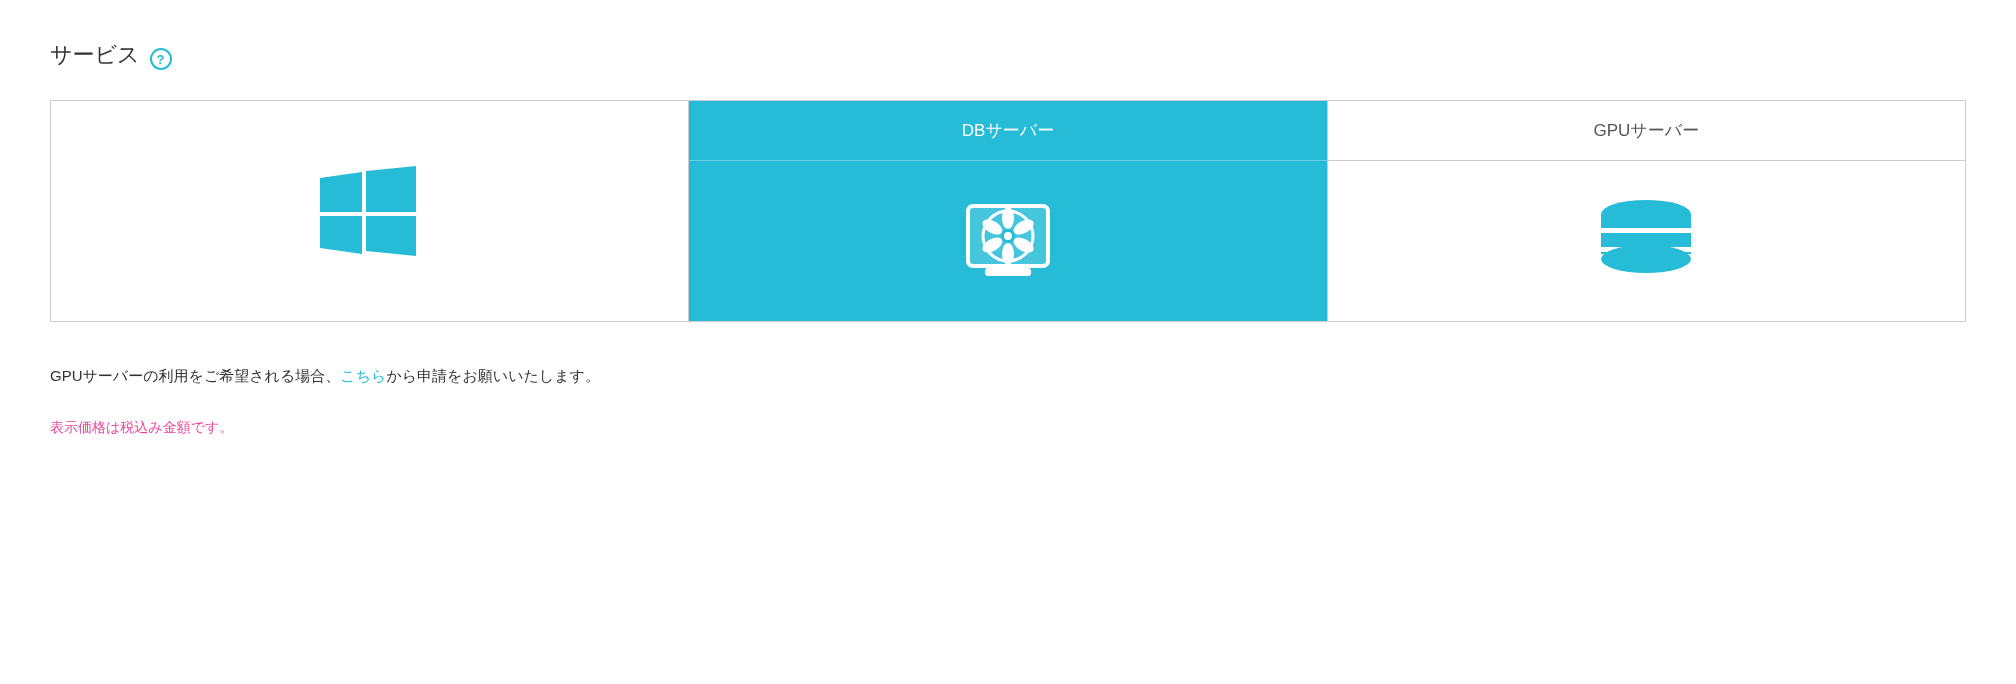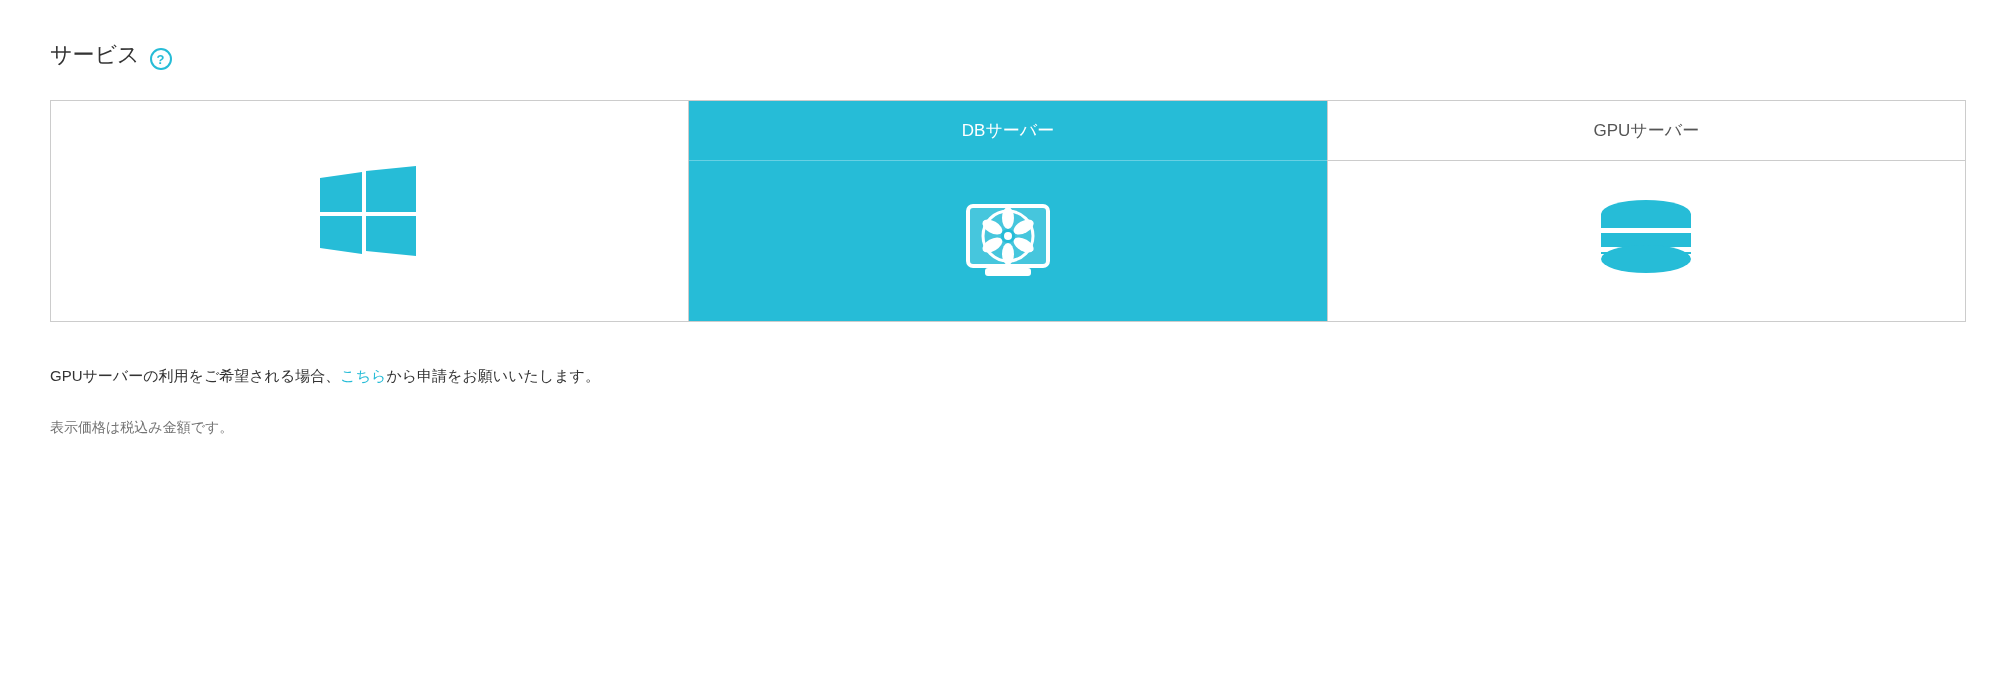--- a/index.html
+++ b/index.html
@@ -129,21 +129,21 @@
     }
 
     .info-link {
       color: #26bcd7;
       text-decoration: none;
       cursor: pointer;
     }
 
     .price-note {
       font-size: 14px;
-      color: #737373;
+      color: #ec4899;
     }
 
     
     .gpu-svg {
       width: 90px;
       height: 90px;
     }
   </style>
 </head>
 <body>

